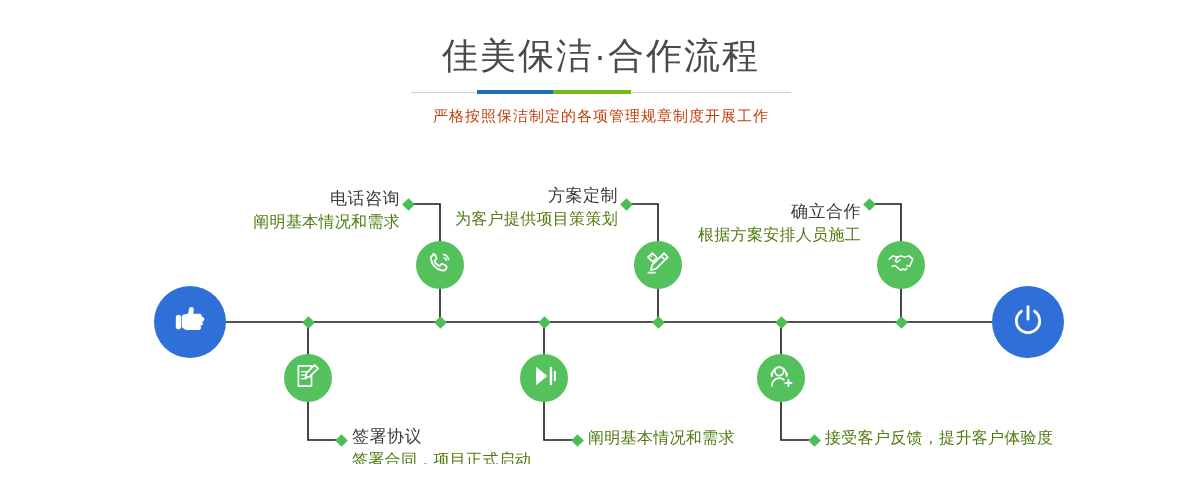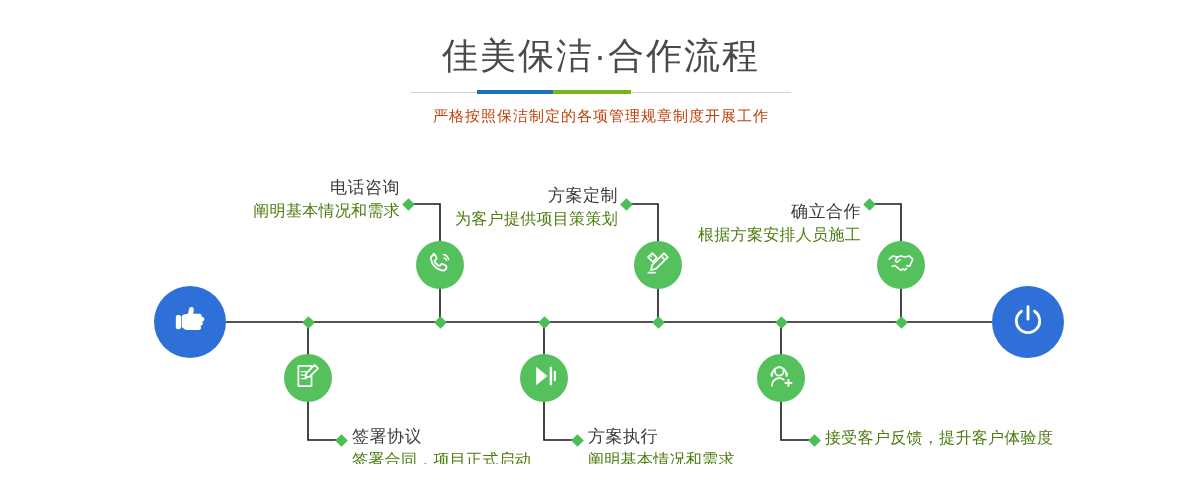--- a/index.html
+++ b/index.html
@@ -266,42 +266,41 @@
         <path fill="none" stroke="#ffffff" stroke-width="2" stroke-linecap="round" d="M5.5 27c0-4.7 3.8-8.5 8.5-8.5 2 0 3.8.7 5.3 1.8"></path>
         <path fill="none" stroke="#ffffff" stroke-width="1.8" stroke-linecap="round" d="M6.2 12.6a8 8 0 0 1 15.6 0"></path>
         <rect fill="#ffffff" x="4.2" y="11.8" width="2.6" height="5.2" rx="1.3"></rect>
         <rect fill="#ffffff" x="21.2" y="11.8" width="2.6" height="5.2" rx="1.3"></rect>
         <line x1="24.5" y1="20.5" x2="24.5" y2="27.5" stroke="#ffffff" stroke-width="2.2" stroke-linecap="round"></line>
         <line x1="21" y1="24" x2="28" y2="24" stroke="#ffffff" stroke-width="2.2" stroke-linecap="round"></line>
       </svg>
     </span>
   </div>
 
-  <div class="label-block up" style="left:90px; top:177px; width:310px;">
+  <div class="label-block up" style="left:90px; top:188px; width:310px;">
     <div class="label-title">电话咨询</div>
     <div class="label-desc">阐明基本情况和需求</div>
   </div>
 
   <div class="label-block up" style="left:310px; top:185px; width:308px;">
     <div class="label-title">方案定制</div>
     <div class="label-desc">为客户提供项目策策划</div>
   </div>
 
   <div class="label-block up" style="left:553px; top:201px; width:308px;">
     <div class="label-title">确立合作</div>
     <div class="label-desc">根据方案安排人员施工</div>
   </div>
 
   <div class="label-block down" style="left:352px; top:426px; width:320px;">
     <div class="label-title">签署协议</div>
     <div class="label-desc">签署合同，项目正式启动</div>
   </div>
 
   <div class="label-block down" style="left:588px; top:426px; width:320px;">
-    <div class="label-title">方案执行</div>
     <div class="label-desc">阐明基本情况和需求</div>
   </div>
 
   <div class="label-block down" style="left:825px; top:426px; width:340px;">
     <div class="label-desc">接受客户反馈，提升客户体验度</div>
   </div>
 
 </div>
 
 </body></html>

